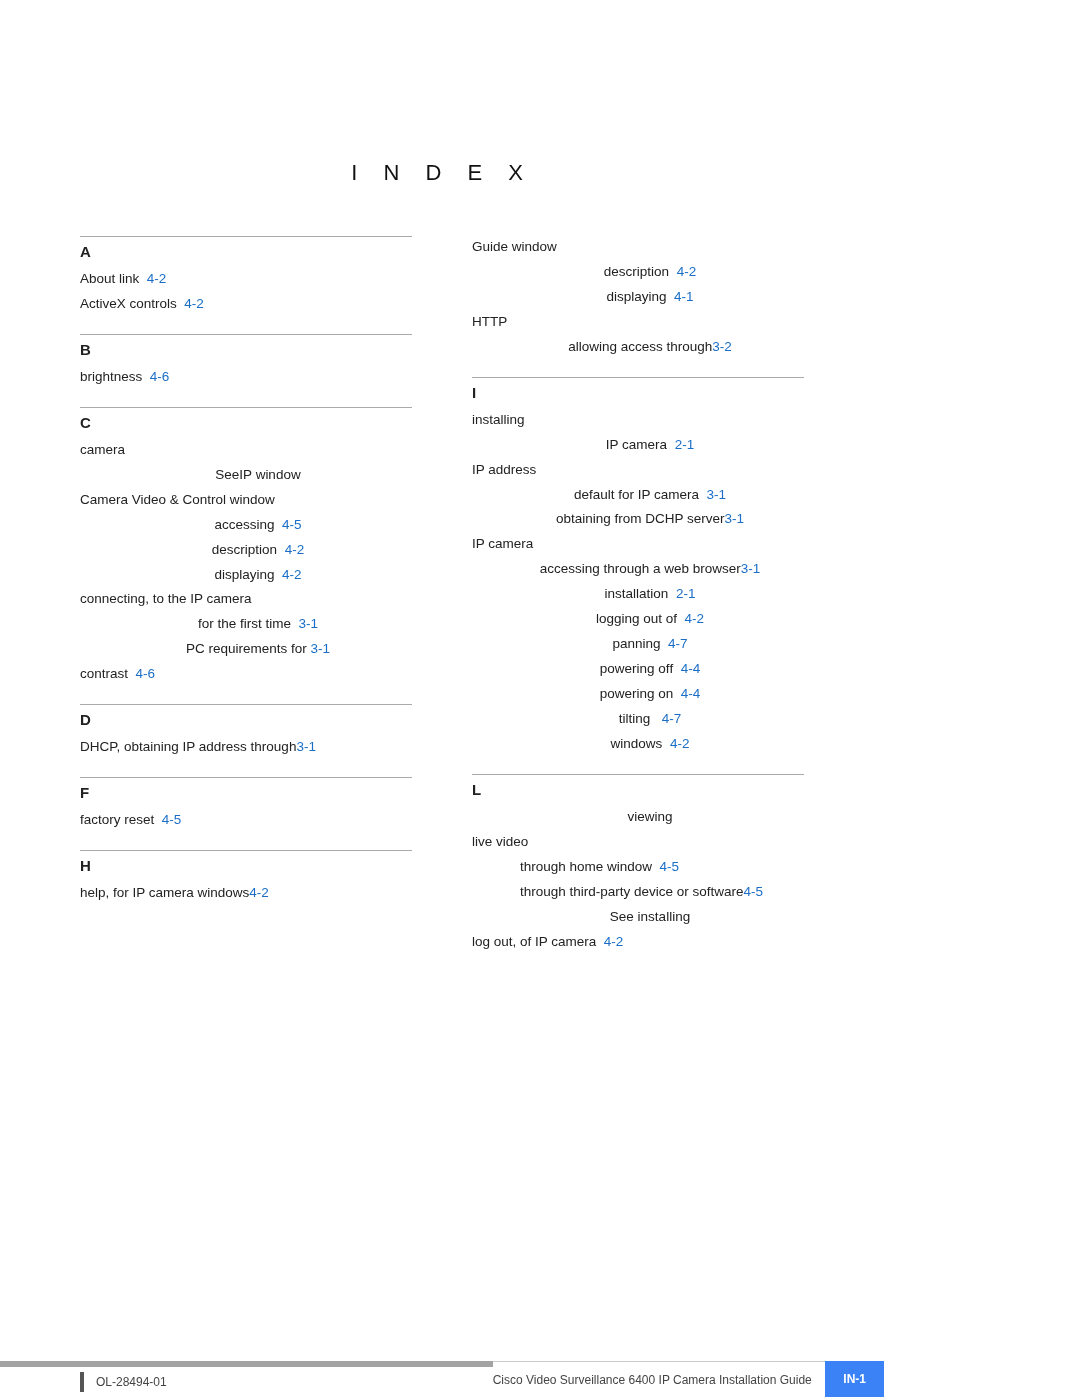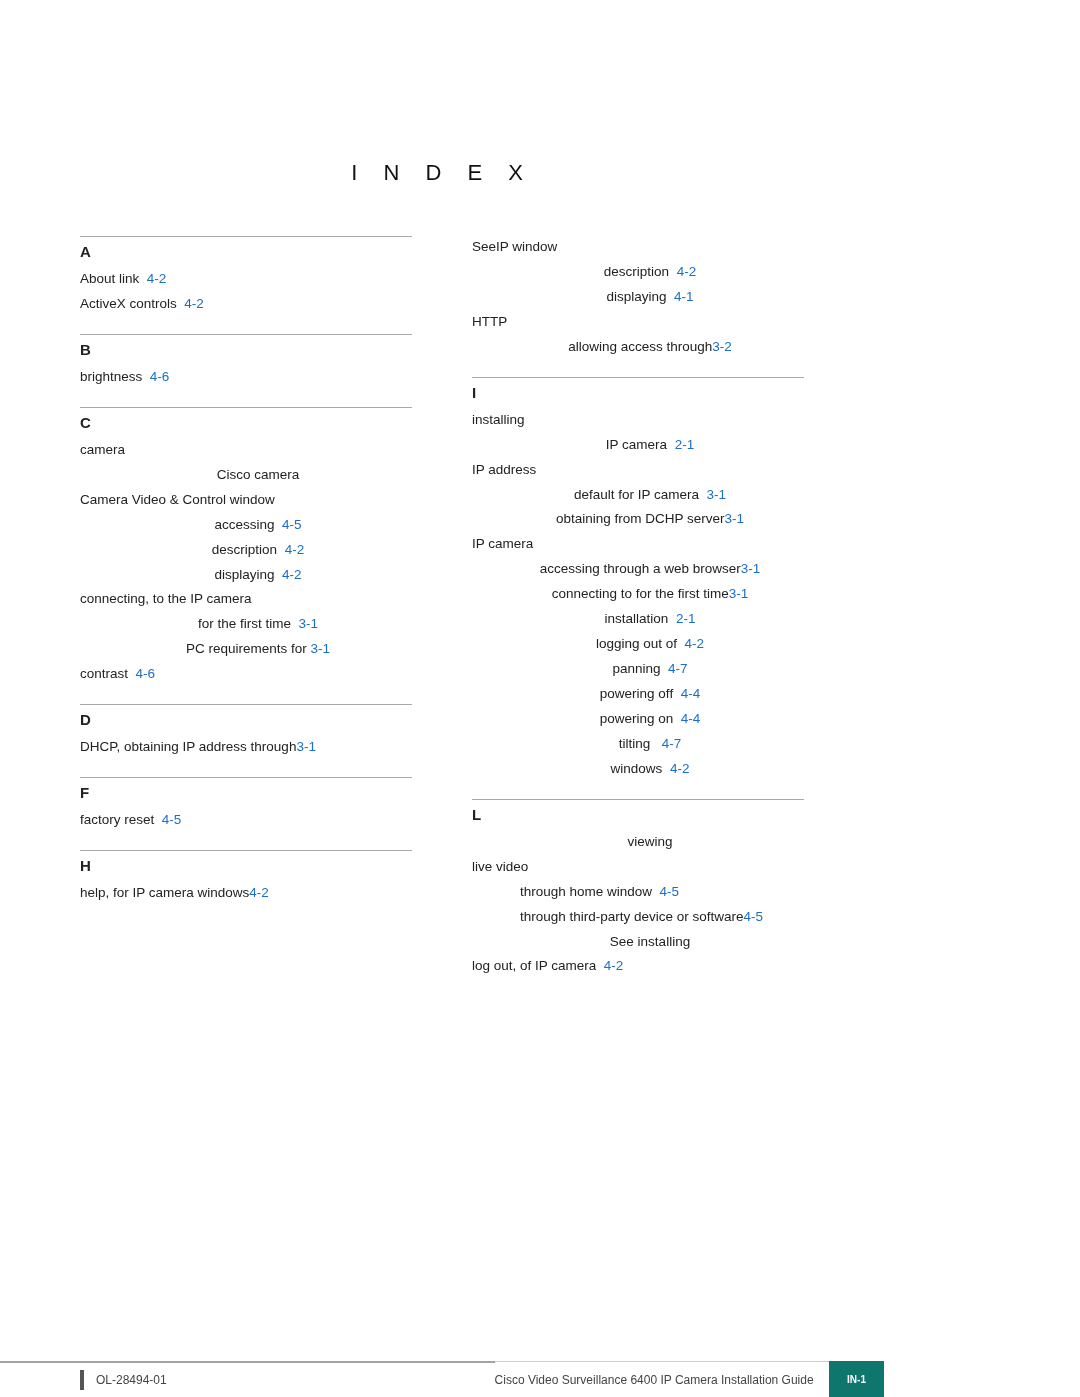--- a/index.html
+++ b/index.html
@@ -70,28 +70,28 @@
       display: flex;
       align-items: stretch;
       height: 36px;
     }
     .footer-left {
       padding: 8px 80px;
       font-size: 12px;
       color: #444;
       display: flex;
       align-items: center;
-      border-top: 2px solid #a3a3a3;
+      border-top: 6px solid #a3a3a3;
       flex: 1;
     }
     .footer-right {
-      background: #0f766e;
+      background: #3b82f6;
       color: #fff;
       padding: 8px 18px;
-      font-size: 10px;
+      font-size: 12px;
       font-weight: bold;
       display: flex;
       align-items: center;
     }
     .footer-center {
       flex: 1;
       border-top: 1px solid #ccc;
       display: flex;
       align-items: center;
       justify-content: flex-start;
@@ -119,21 +119,21 @@
       <div class="section">
         <hr class="section-divider">
         <div class="section-letter">B</div>
         <div class="entry">brightness &nbsp;<span class="link">4-6</span></div>
       </div>
 
       <div class="section">
         <hr class="section-divider">
         <div class="section-letter">C</div>
         <div class="entry">camera</div>
-        <div class="entry indent1">Cisco camera</div>
+        <div class="entry indent1">SeeIP window</div>
         <div class="entry">Camera Video &amp; Control window</div>
         <div class="entry indent1">accessing &nbsp;<span class="link">4-5</span></div>
         <div class="entry indent1">description &nbsp;<span class="link">4-2</span></div>
         <div class="entry indent1">displaying &nbsp;<span class="link">4-2</span></div>
         <div class="entry">connecting, to the IP camera</div>
         <div class="entry indent1">for the first time &nbsp;<span class="link">3-1</span></div>
         <div class="entry indent1">PC requirements for <span class="link">3-1</span></div>
         <div class="entry">contrast &nbsp;<span class="link">4-6</span></div>
       </div>
 
@@ -153,38 +153,37 @@
         <hr class="section-divider">
         <div class="section-letter">H</div>
         <div class="entry">help, for IP camera windows<span class="link">4-2</span></div>
       </div>
 
     </div>
 
     <div class="col">
 
       <div class="section">
-        <div class="entry">SeeIP window</div>
+        <div class="entry">Guide window</div>
         <div class="entry indent1">description &nbsp;<span class="link">4-2</span></div>
         <div class="entry indent1">displaying &nbsp;<span class="link">4-1</span></div>
         <div class="entry">HTTP</div>
         <div class="entry indent1">allowing access through<span class="link">3-2</span></div>
       </div>
 
       <div class="section">
         <hr class="section-divider">
         <div class="section-letter">I</div>
         <div class="entry">installing</div>
         <div class="entry indent1">IP camera &nbsp;<span class="link">2-1</span></div>
         <div class="entry">IP address</div>
         <div class="entry indent1">default for IP camera &nbsp;<span class="link">3-1</span></div>
         <div class="entry indent1">obtaining from DCHP server<span class="link">3-1</span></div>
         <div class="entry">IP camera</div>
         <div class="entry indent1">accessing through a web browser<span class="link">3-1</span></div>
-        <div class="entry indent1">connecting to for the first time<span class="link">3-1</span></div>
         <div class="entry indent1">installation &nbsp;<span class="link">2-1</span></div>
         <div class="entry indent1">logging out of &nbsp;<span class="link">4-2</span></div>
         <div class="entry indent1">panning &nbsp;<span class="link">4-7</span></div>
         <div class="entry indent1">powering off &nbsp;<span class="link">4-4</span></div>
         <div class="entry indent1">powering on &nbsp;<span class="link">4-4</span></div>
         <div class="entry indent1">tilting &nbsp;&nbsp;<span class="link">4-7</span></div>
         <div class="entry indent1">windows &nbsp;<span class="link">4-2</span></div>
       </div>
 
       <div class="section">

